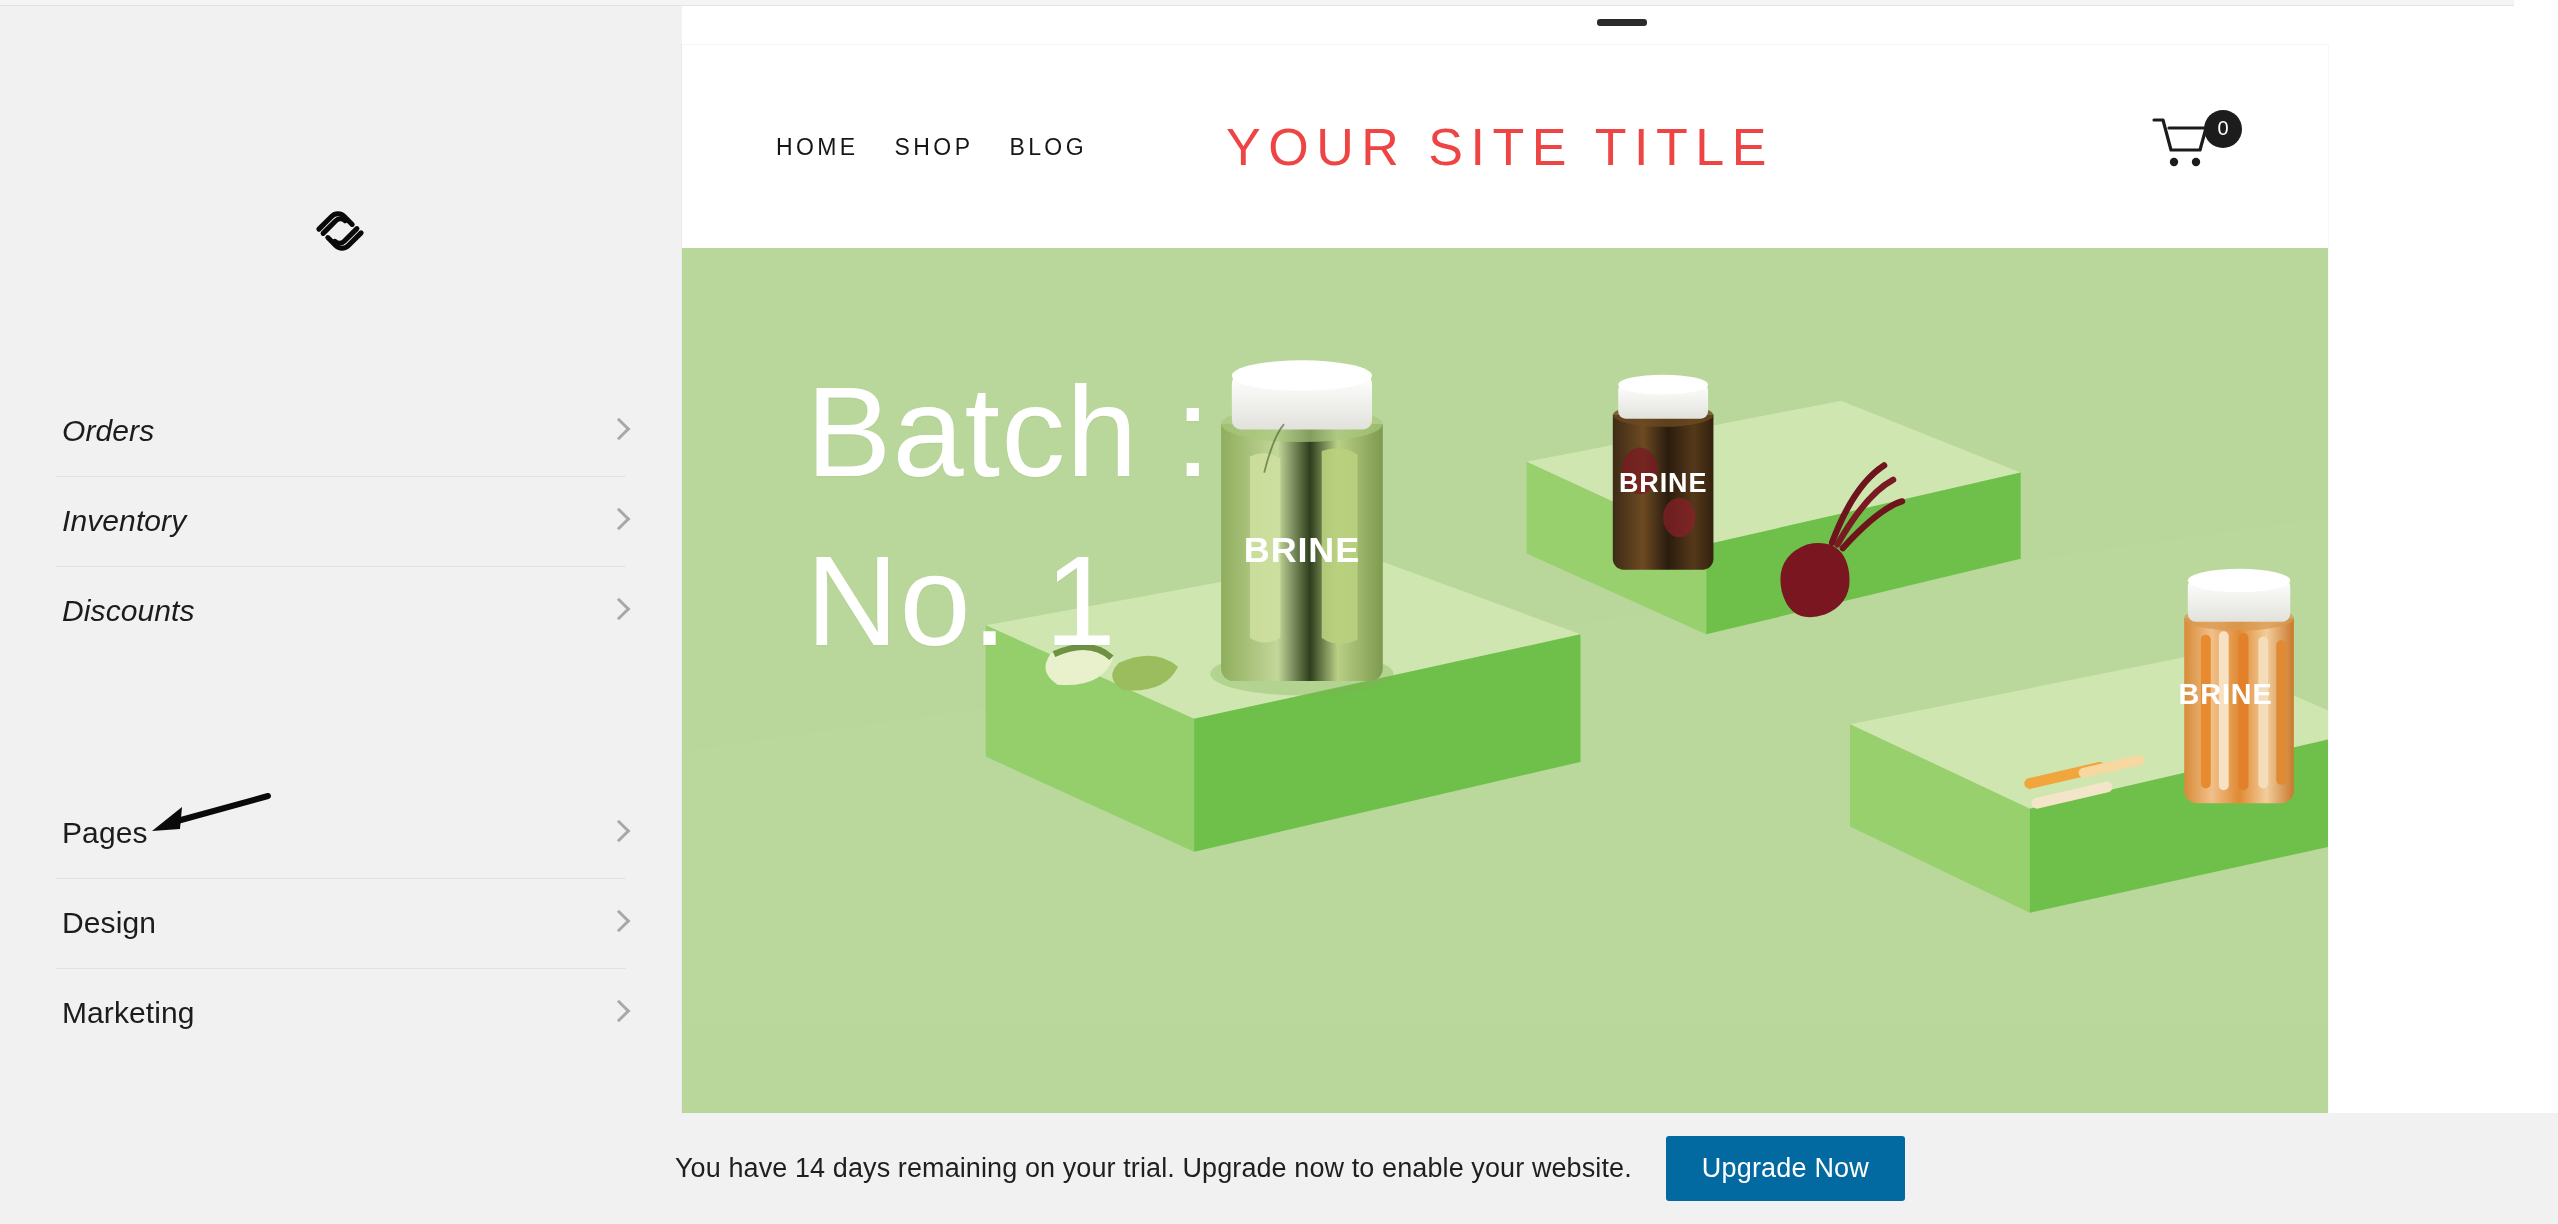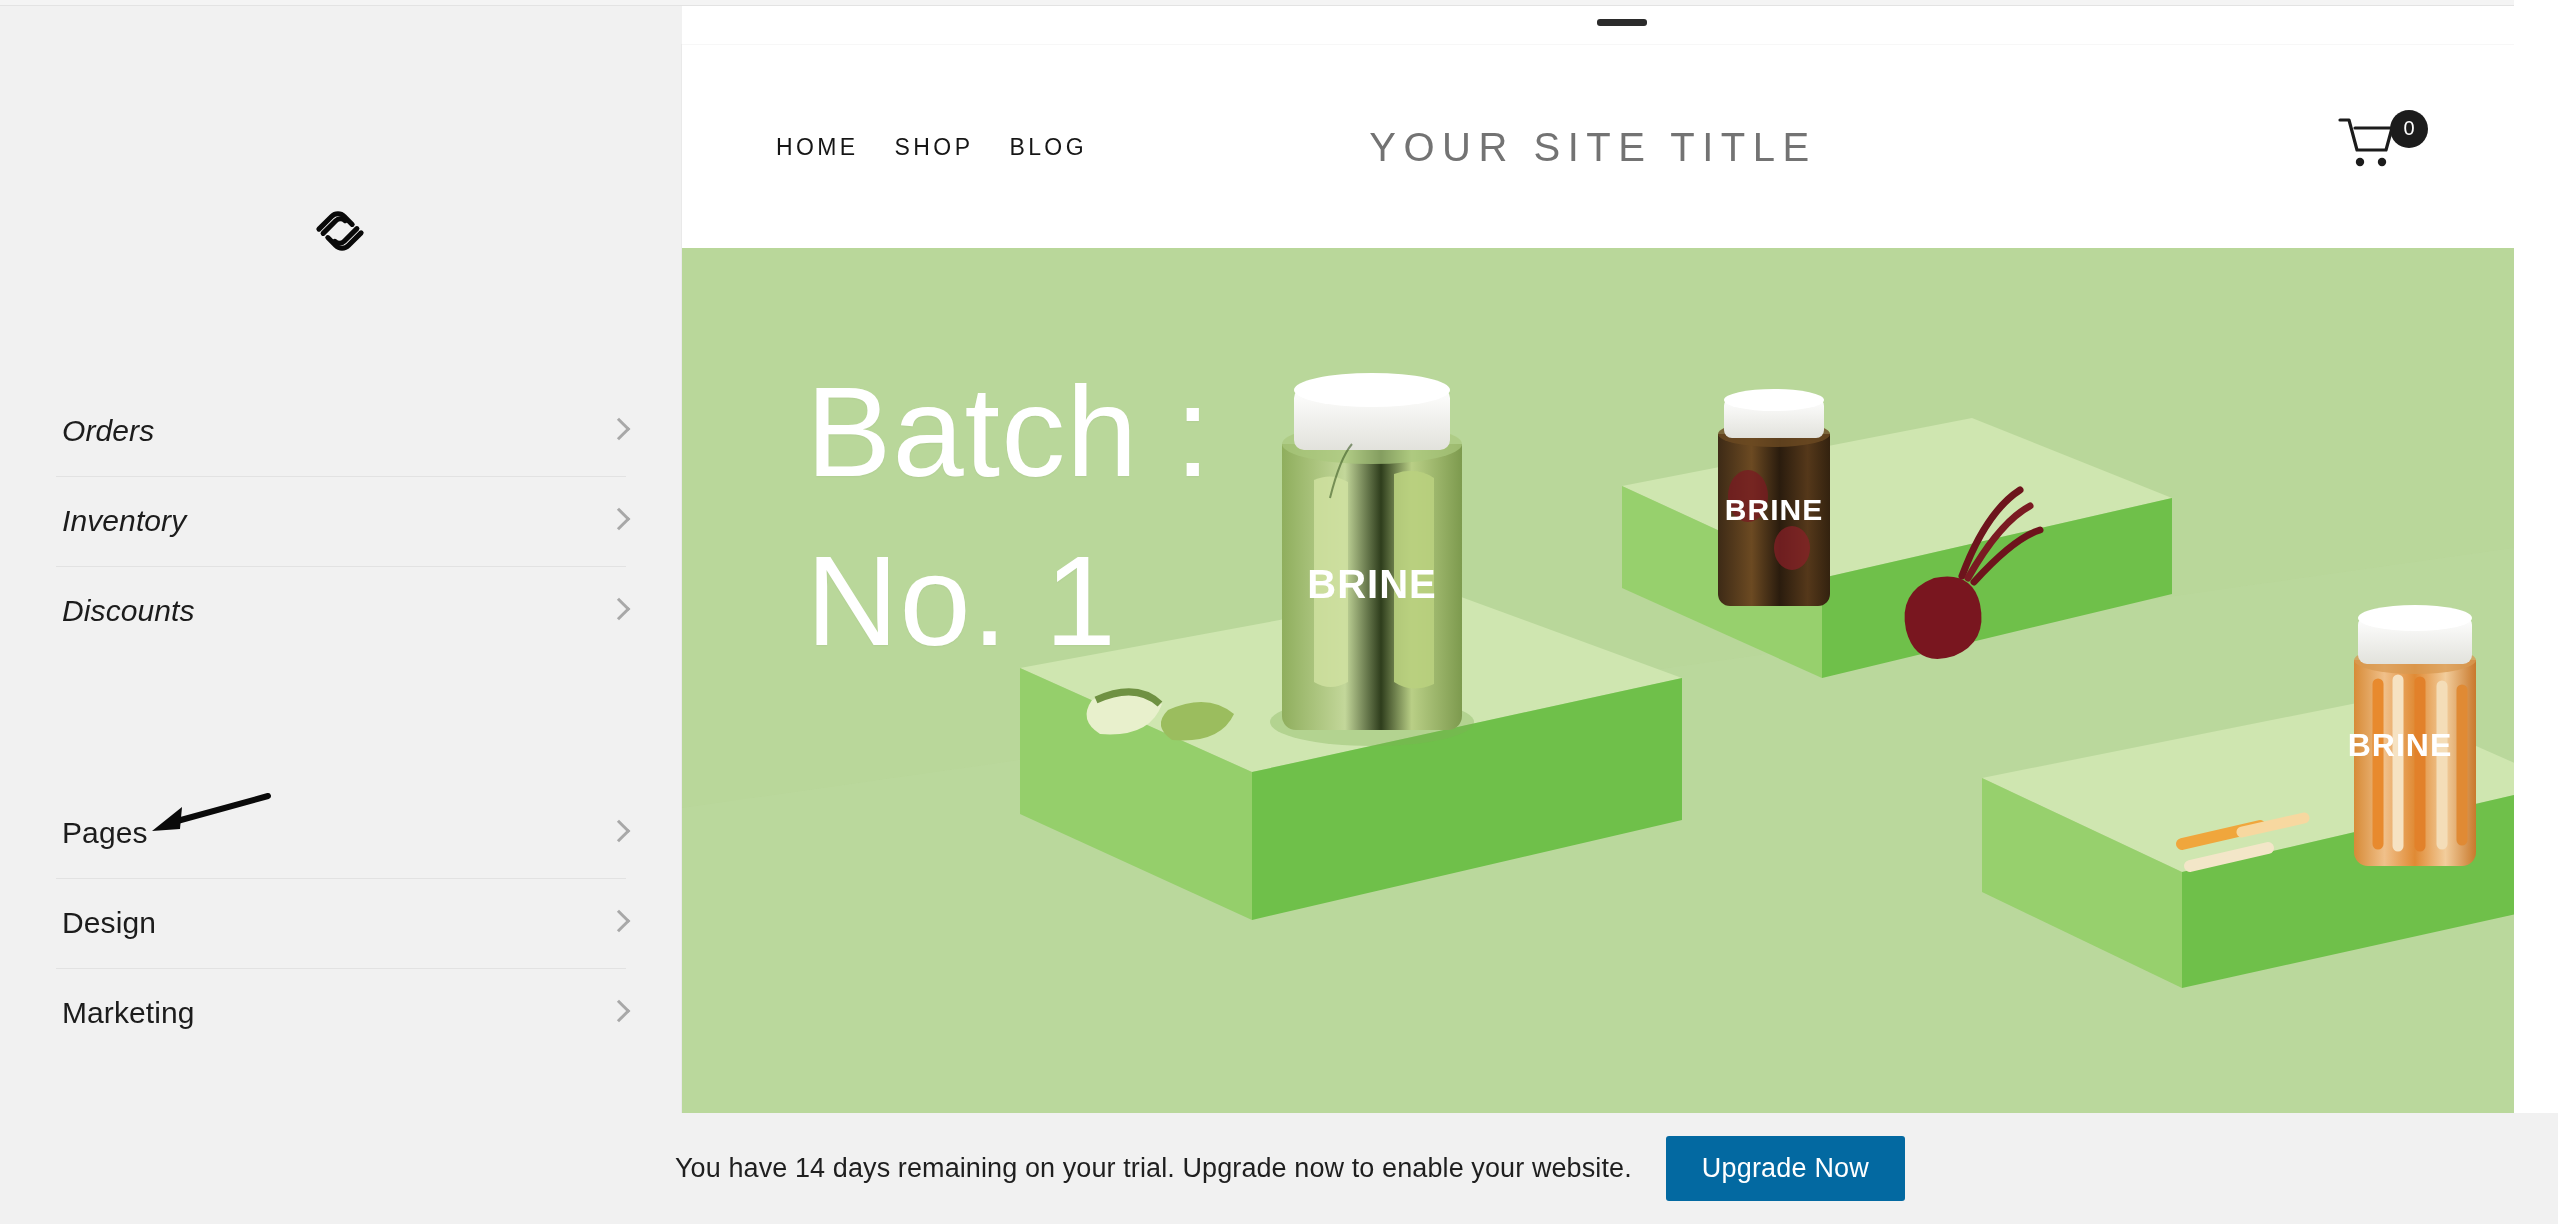--- a/index.html
+++ b/index.html
@@ -76,21 +76,21 @@
   
   .arrow-anno {
     position: absolute; left: 130px; top: 765px;
     width: 170px; height: 80px;
     pointer-events: none;
   }
 
   
   .preview {
     position: absolute; left: 682px; top: 45px;
-    width: 1832px; height: 1068px;
+    width: 1646px; height: 1068px;
     background: #ffffff;
     box-shadow: 0 0 0 1px rgba(0,0,0,0.03);
   }
   .site-header {
     position: relative;
     height: 203px;
     background: #ffffff;
     display: flex; align-items: center;
   }
   .site-nav {
@@ -102,23 +102,23 @@
     font-size: 23px;
     letter-spacing: 3.4px;
     color: #161616;
     text-decoration: none;
     font-weight: 400;
   }
   .site-title {
     position: absolute; left: 0; right: 0; top: 50%;
     transform: translateY(-50%);
     text-align: center;
-    font-size: 40px;
+    font-size: 52px;
     letter-spacing: 7.5px;
-    color: #737373;
+    color: #ef4444;
     font-weight: 300;
     padding-right: 10px;
   }
   .cart {
     position: absolute; right: 86px; top: 50%;
     transform: translateY(-50%);
     width: 90px; height: 70px;
   }
   .cart-badge {
     position: absolute; right: 0px; top: -2px;

